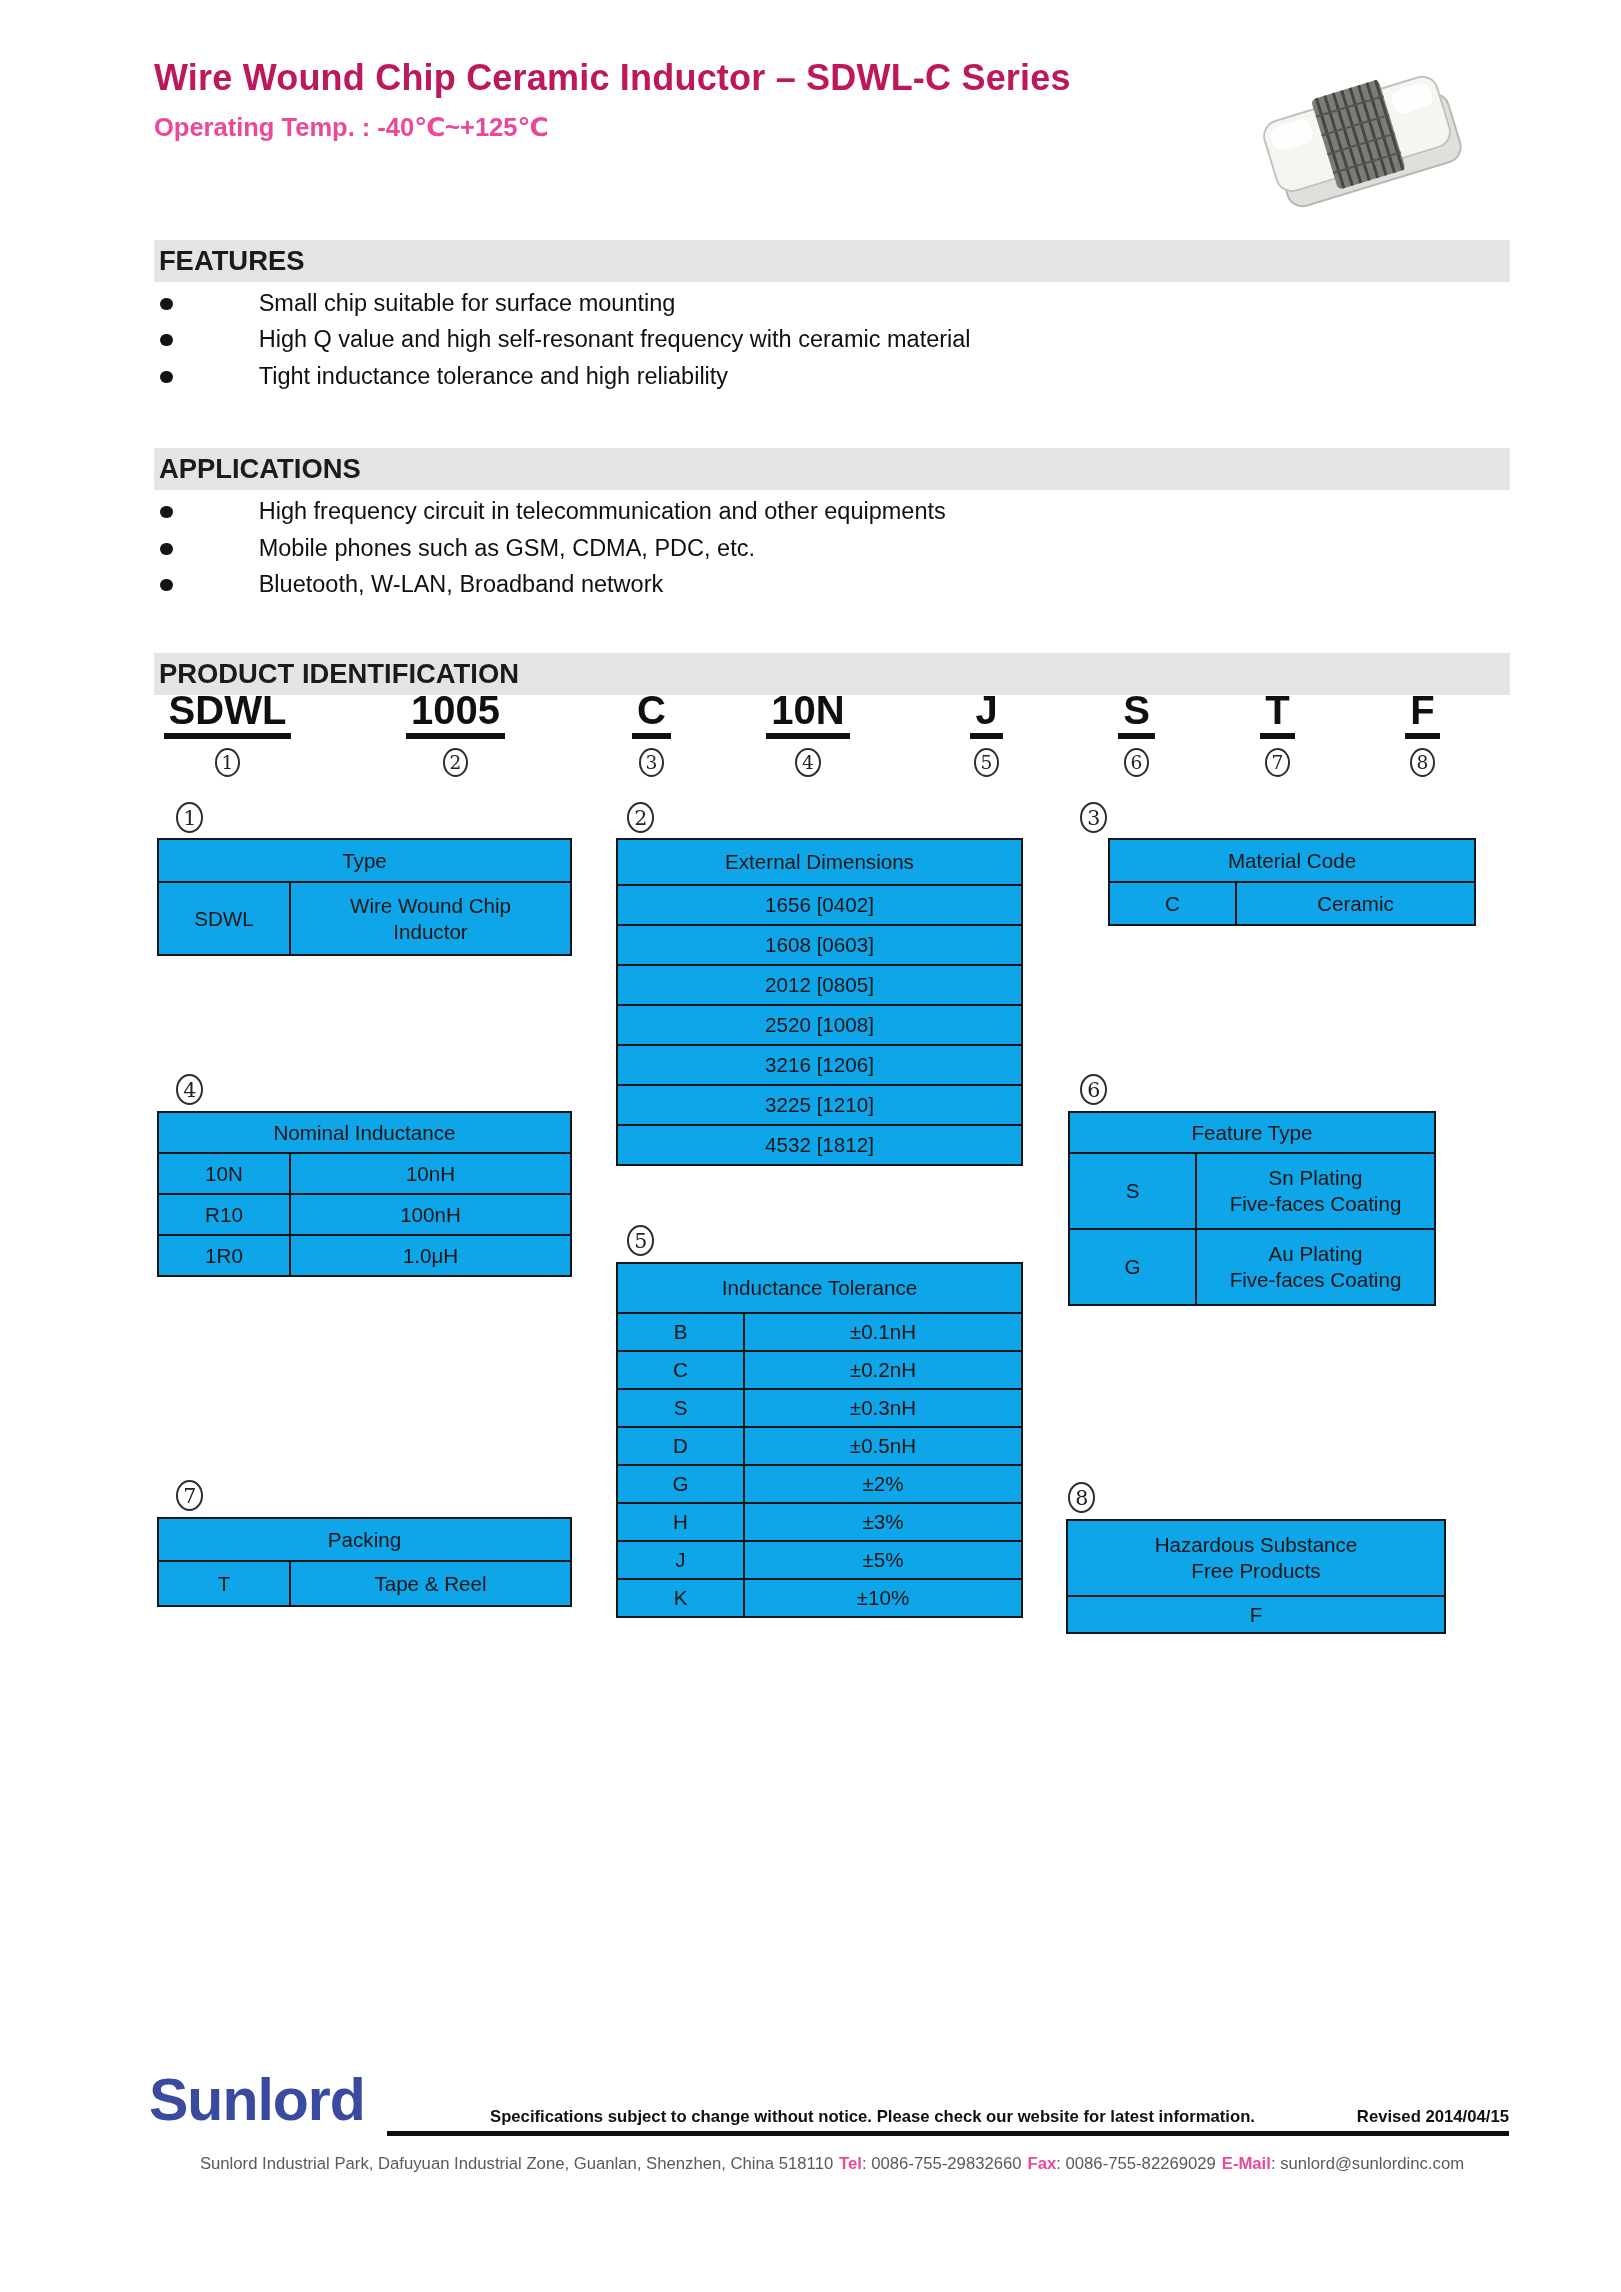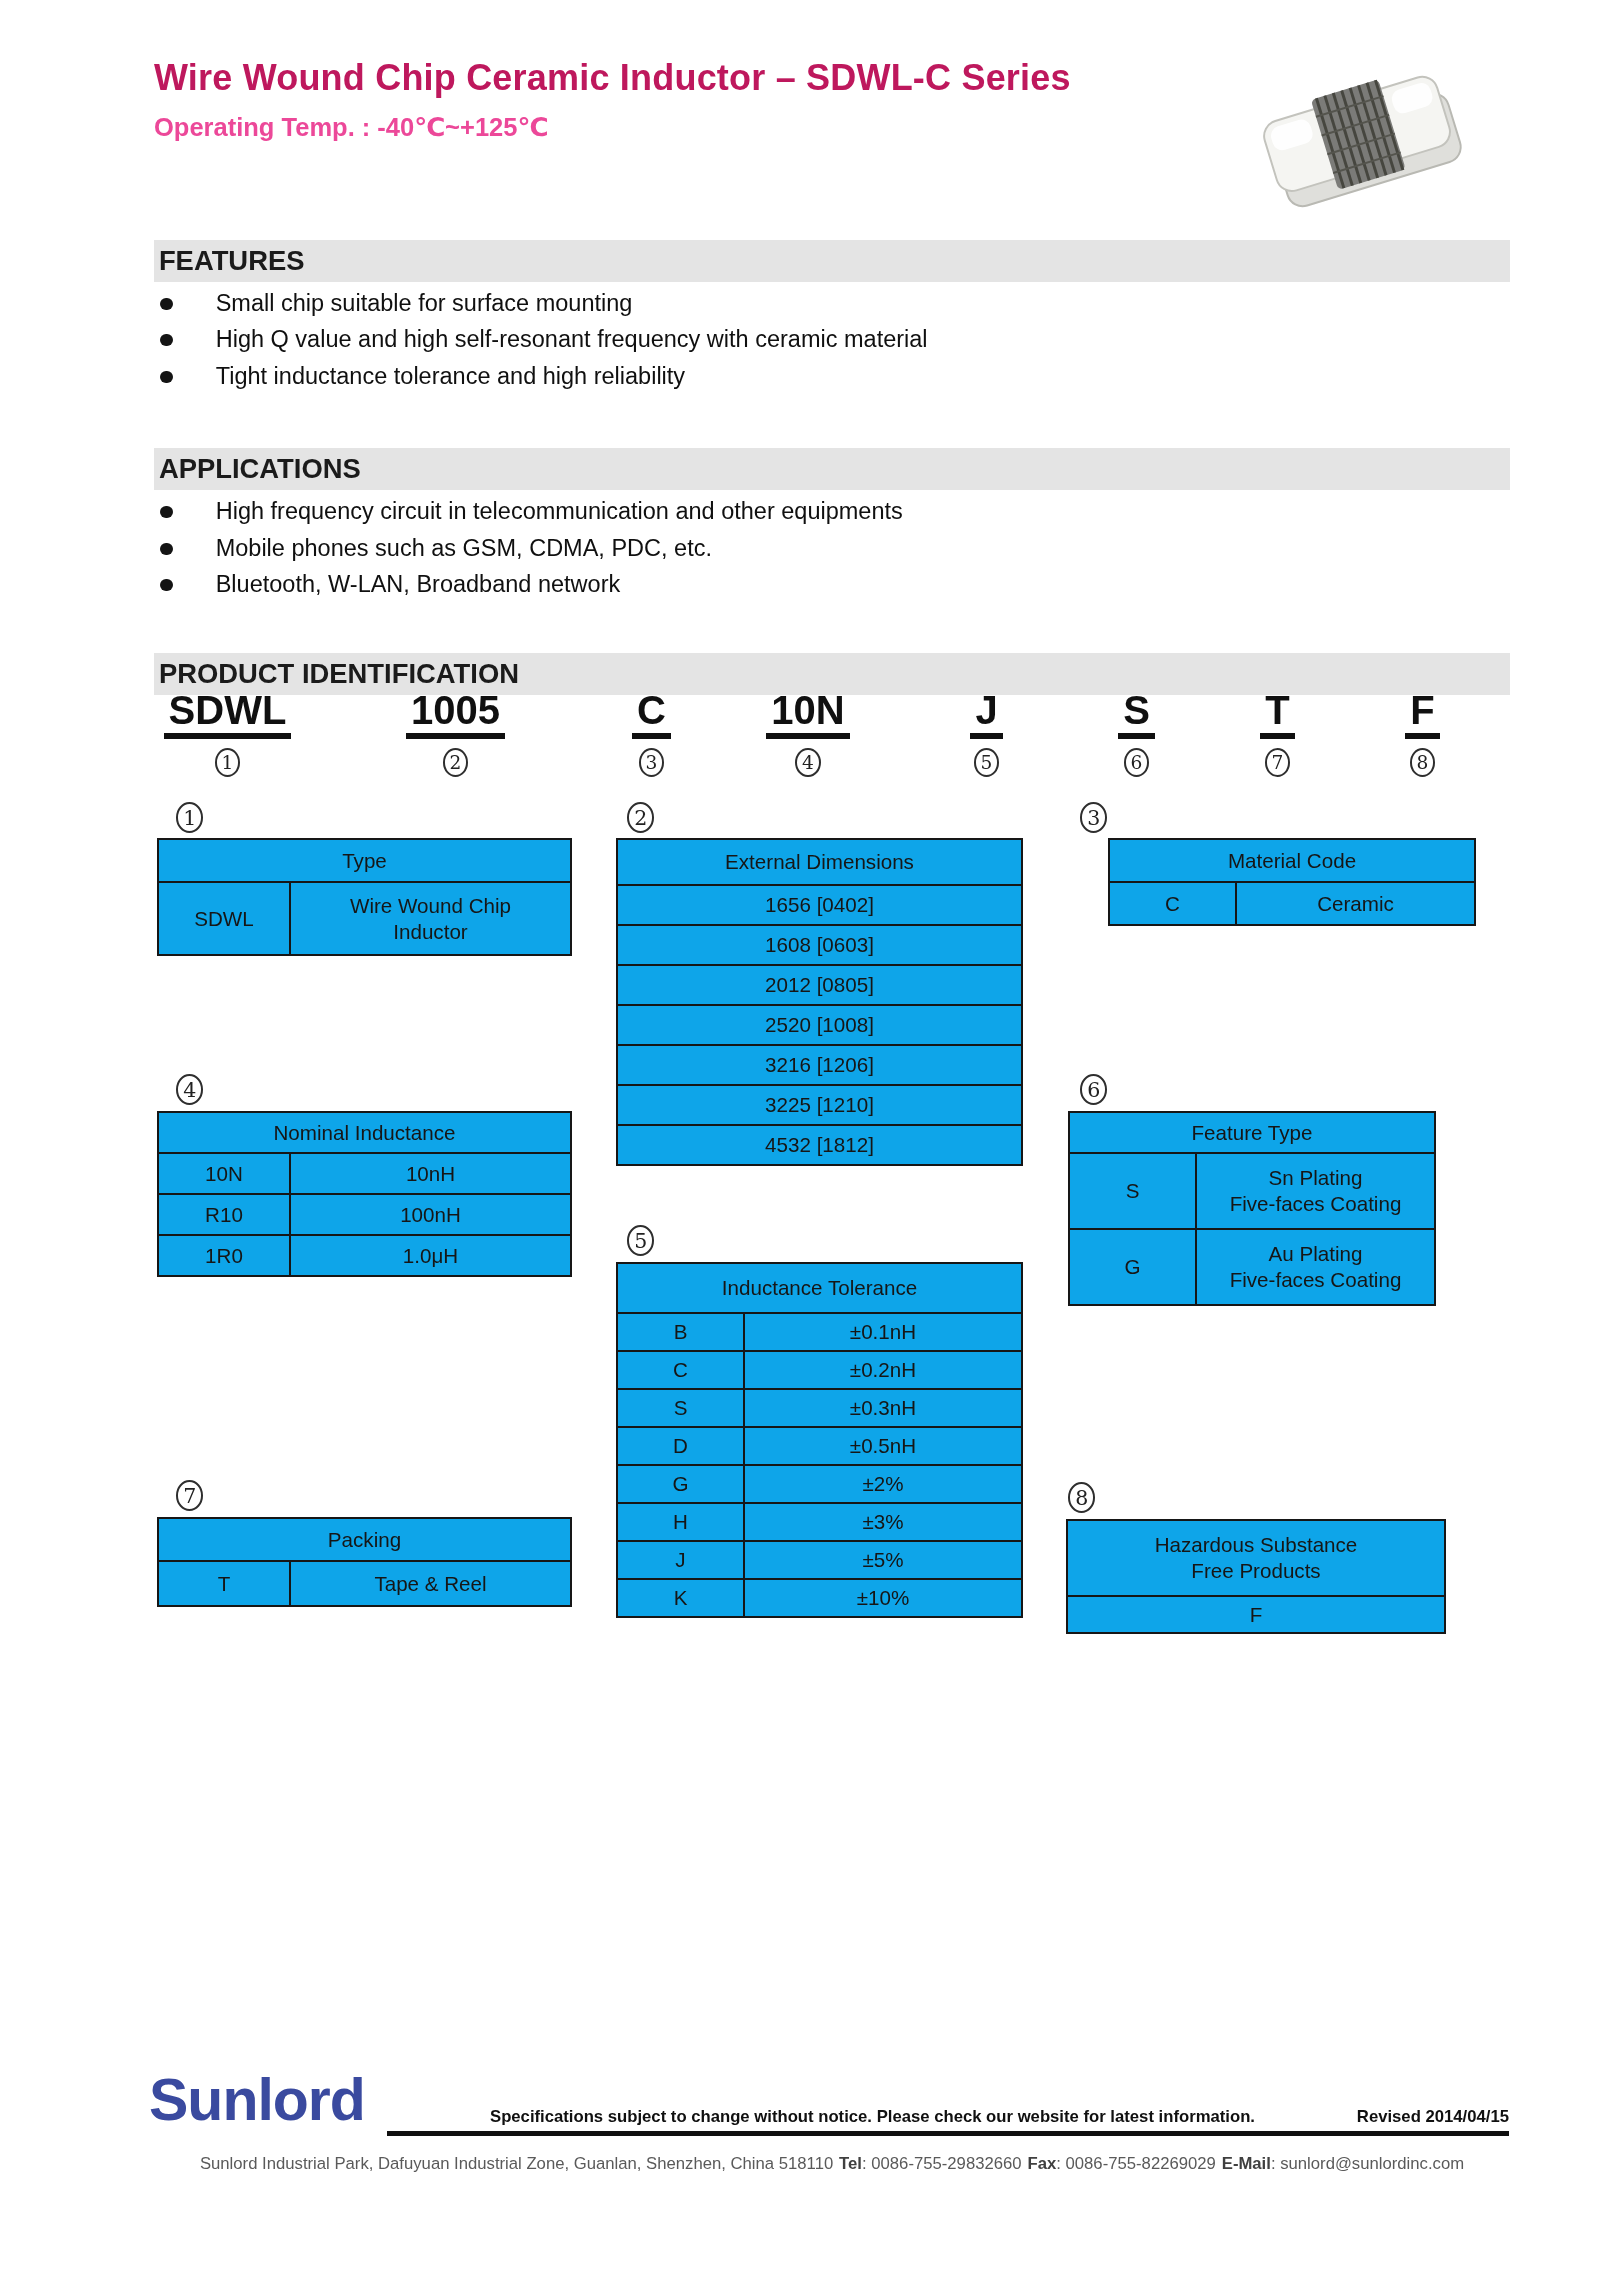--- a/index.html
+++ b/index.html
@@ -12,21 +12,21 @@
   .doc-title { position:absolute; left:154px; top:57px; font-size:36px; font-weight:bold; color:#be185d; letter-spacing:0.2px; }
   .doc-subtitle { position:absolute; left:154px; top:112px; font-size:25.5px; font-weight:bold; color:#ec4899; }
   .chip-photo { position:absolute; left:1259px; top:43px; width:211px; height:194px; }
   
   .section-bar {
     position:absolute; left:154px; width:1356px; height:42px; background:#e4e4e4;
     display:flex; align-items:center; padding-left:4.9px; box-sizing:border-box;
     font-size:27.4px; font-weight:bold; color:#1b1b1b;
   }
   
-  .bullet-item { position:absolute; left:160px; display:flex; align-items:flex-start; }
+  .bullet-item { position:absolute; left:160px; display:flex; align-items:flex-start;gap:43px; }
   .dot { width:12.7px; height:12.7px; border-radius:50%; background:#141414; margin-top:7.8px; flex:none; }
   .bullet-text { margin-left:43px; font-size:23.5px; color:#101010; white-space:nowrap; }
   
   .part-seg { position:absolute; top:689px; display:flex; flex-direction:column; align-items:center; }
   .part-code { font-size:40px; font-weight:bold; color:#101010; line-height:1.08;
                border-bottom:6.9px solid #101010; padding:0 4.9px 1px 4.9px; }
   .circle-num {
     width:25.5px; height:29px; border:2px solid #2e2e2e; border-radius:50%;
     display:flex; align-items:center; justify-content:center;
     font-family:"DejaVu Serif",serif; font-size:18.6px; color:#222; background:#fff; box-sizing:border-box;
@@ -42,21 +42,21 @@
   .pt-val { flex:1; }
   .pt-full { flex:1; }
   .pre { white-space:pre-line; }
   
   .footer-logo { position:absolute; left:149px; top:2066px; font-size:59px; font-weight:bold; letter-spacing:-1px; }
   .spec-line { position:absolute; left:490px; top:2107px; width:1019px; display:flex; justify-content:space-between;
                font-size:16.7px; font-weight:bold; color:#101010; }
   .footer-rule { position:absolute; left:387px; top:2131px; width:1122px; height:4.9px; background:#101010; }
   .footer-address { position:absolute; left:154px; top:2154px; width:1356px; text-align:center;
                     font-size:16.7px; color:#5a5a5a; }
-  .footer-address .lbl { font-weight:bold; color:#404040; margin-left:5.9px; }
+  .footer-address .lbl { font-weight:bold; color:#ec4899; margin-left:5.9px; }
 </style>
 </head>
 <body>
 
 <div class="page">
 
   <div class="doc-title">Wire Wound Chip Ceramic Inductor – SDWL-C Series</div>
   <div class="doc-subtitle">Operating Temp. : -40℃~+125℃</div>
 
   <svg class="chip-photo" viewBox="0 0 215 198" aria-hidden="true">

